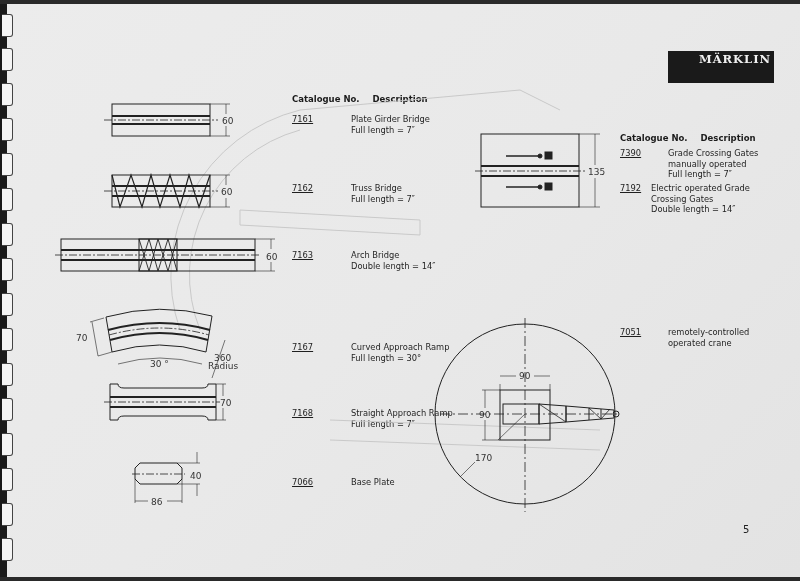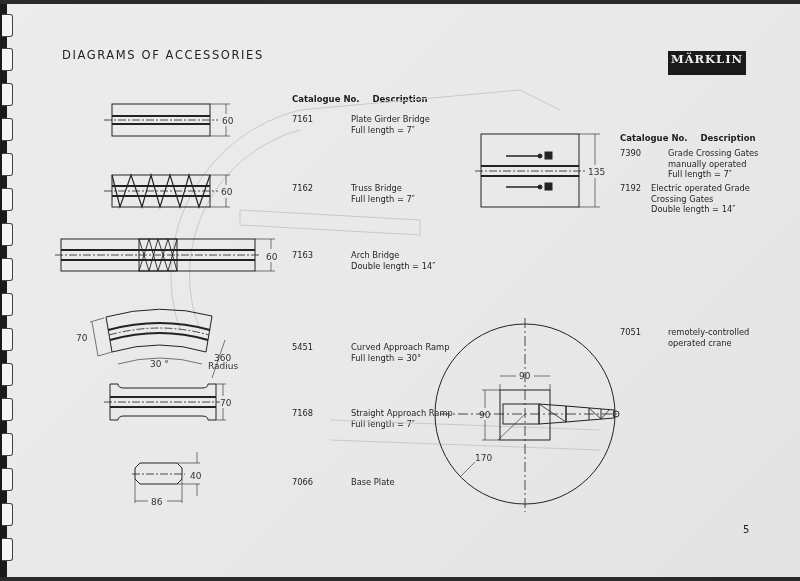--- a/index.html
+++ b/index.html
@@ -1,25 +1,25 @@
 <!DOCTYPE html>
 <html><head>
 <meta charset="utf-8">
 <style>
   html,body{margin:0;padding:0;}
   body{width:800px;height:581px;overflow:hidden;background:#2a2a2a;position:relative;font-family:"DejaVu Sans","Liberation Sans",sans-serif;}
   .page{position:absolute;left:0;top:4px;width:800px;height:573px;background:linear-gradient(135deg,#ececec 0%,#e9e9e9 50%,#e3e3e3 100%);}
   .spine{position:absolute;left:0;top:0;width:7px;height:573px;background:#1a1a1a;}
   .ring{position:absolute;left:2px;width:10px;height:21px;border:1.5px solid #444;border-left:none;border-radius:0 3px 3px 0;background:#f5f5f5;}
   .title{position:absolute;left:62px;top:44px;font-size:11.5px;letter-spacing:1.6px;color:#222;font-weight:normal;}
-  .logo{position:absolute;left:668px;top:47px;width:78px;height:24px;background:#1a1a1a;color:#f0f0f0;font-family:"DejaVu Serif","Liberation Serif",serif;font-weight:bold;font-size:11.5px;letter-spacing:1px;text-align:center;line-height:16px;}
+  .logo{position:absolute;left:668px;top:47px;width:78px;height:32px;background:#1a1a1a;color:#f0f0f0;font-family:"DejaVu Serif","Liberation Serif",serif;font-weight:bold;font-size:11.5px;letter-spacing:1px;text-align:center;line-height:16px;padding-left:28px;}
   .hdr{position:absolute;font-size:8.5px;font-weight:bold;color:#1a1a1a;white-space:nowrap;}
   .hdr span{margin-right:10px;}
   .item{position:absolute;font-size:8.3px;color:#1f1f1f;line-height:10.5px;}
-  .item .no{position:absolute;left:0;top:0;width:60px;}
+  .item .no{position:absolute;left:0;top:0;width:60px;text-decoration:underline;}
   .item .desc{position:absolute;left:59px;top:0;width:130px;white-space:pre-line;}
   .pagenum{position:absolute;left:743px;top:520px;font-size:10px;color:#222;}
   svg.draw{position:absolute;left:0;top:0;}
   .dimtxt{font-family:"DejaVu Sans","Liberation Sans",sans-serif;font-size:9px;fill:#333;}
 </style>
 </head>
 <body>
 
 <div class="page">
   <div class="spine"></div>
@@ -33,21 +33,20 @@
   <div class="ring" style="top:254px"></div>
   <div class="ring" style="top:289px"></div>
   <div class="ring" style="top:324px"></div>
   <div class="ring" style="top:359px"></div>
   <div class="ring" style="top:394px"></div>
   <div class="ring" style="top:429px"></div>
   <div class="ring" style="top:464px"></div>
   <div class="ring" style="top:499px"></div>
   <div class="ring" style="top:534px"></div>
 
-  <div class="title">DIAGRAMS OF ACCESSORIES</div>
   <div class="logo">MÄRKLIN</div>
 
   <div class="hdr" style="left:292px;top:90px;">
     <span>Catalogue No.</span>
     <span>Description</span>
   </div>
   <div class="hdr" style="left:620px;top:92px;margin-top:37px;">
     <span>Catalogue No.</span>
     <span>Description</span>
   </div>
@@ -61,21 +60,21 @@
     <span class="no">7162</span>
     <span class="desc">Truss Bridge
 Full length = 7″</span>
   </div>
   <div class="item" style="left:292px;top:246px;">
     <span class="no">7163</span>
     <span class="desc">Arch Bridge
 Double length = 14″</span>
   </div>
   <div class="item" style="left:292px;top:338px;">
-    <span class="no">5451</span>
+    <span class="no">7167</span>
     <span class="desc">Curved Approach Ramp
 Full length = 30°</span>
   </div>
   <div class="item" style="left:292px;top:404px;">
     <span class="no">7168</span>
     <span class="desc">Straight Approach Ramp
 Full length = 7″</span>
   </div>
   <div class="item" style="left:292px;top:473px;">
     <span class="no">7066</span>

